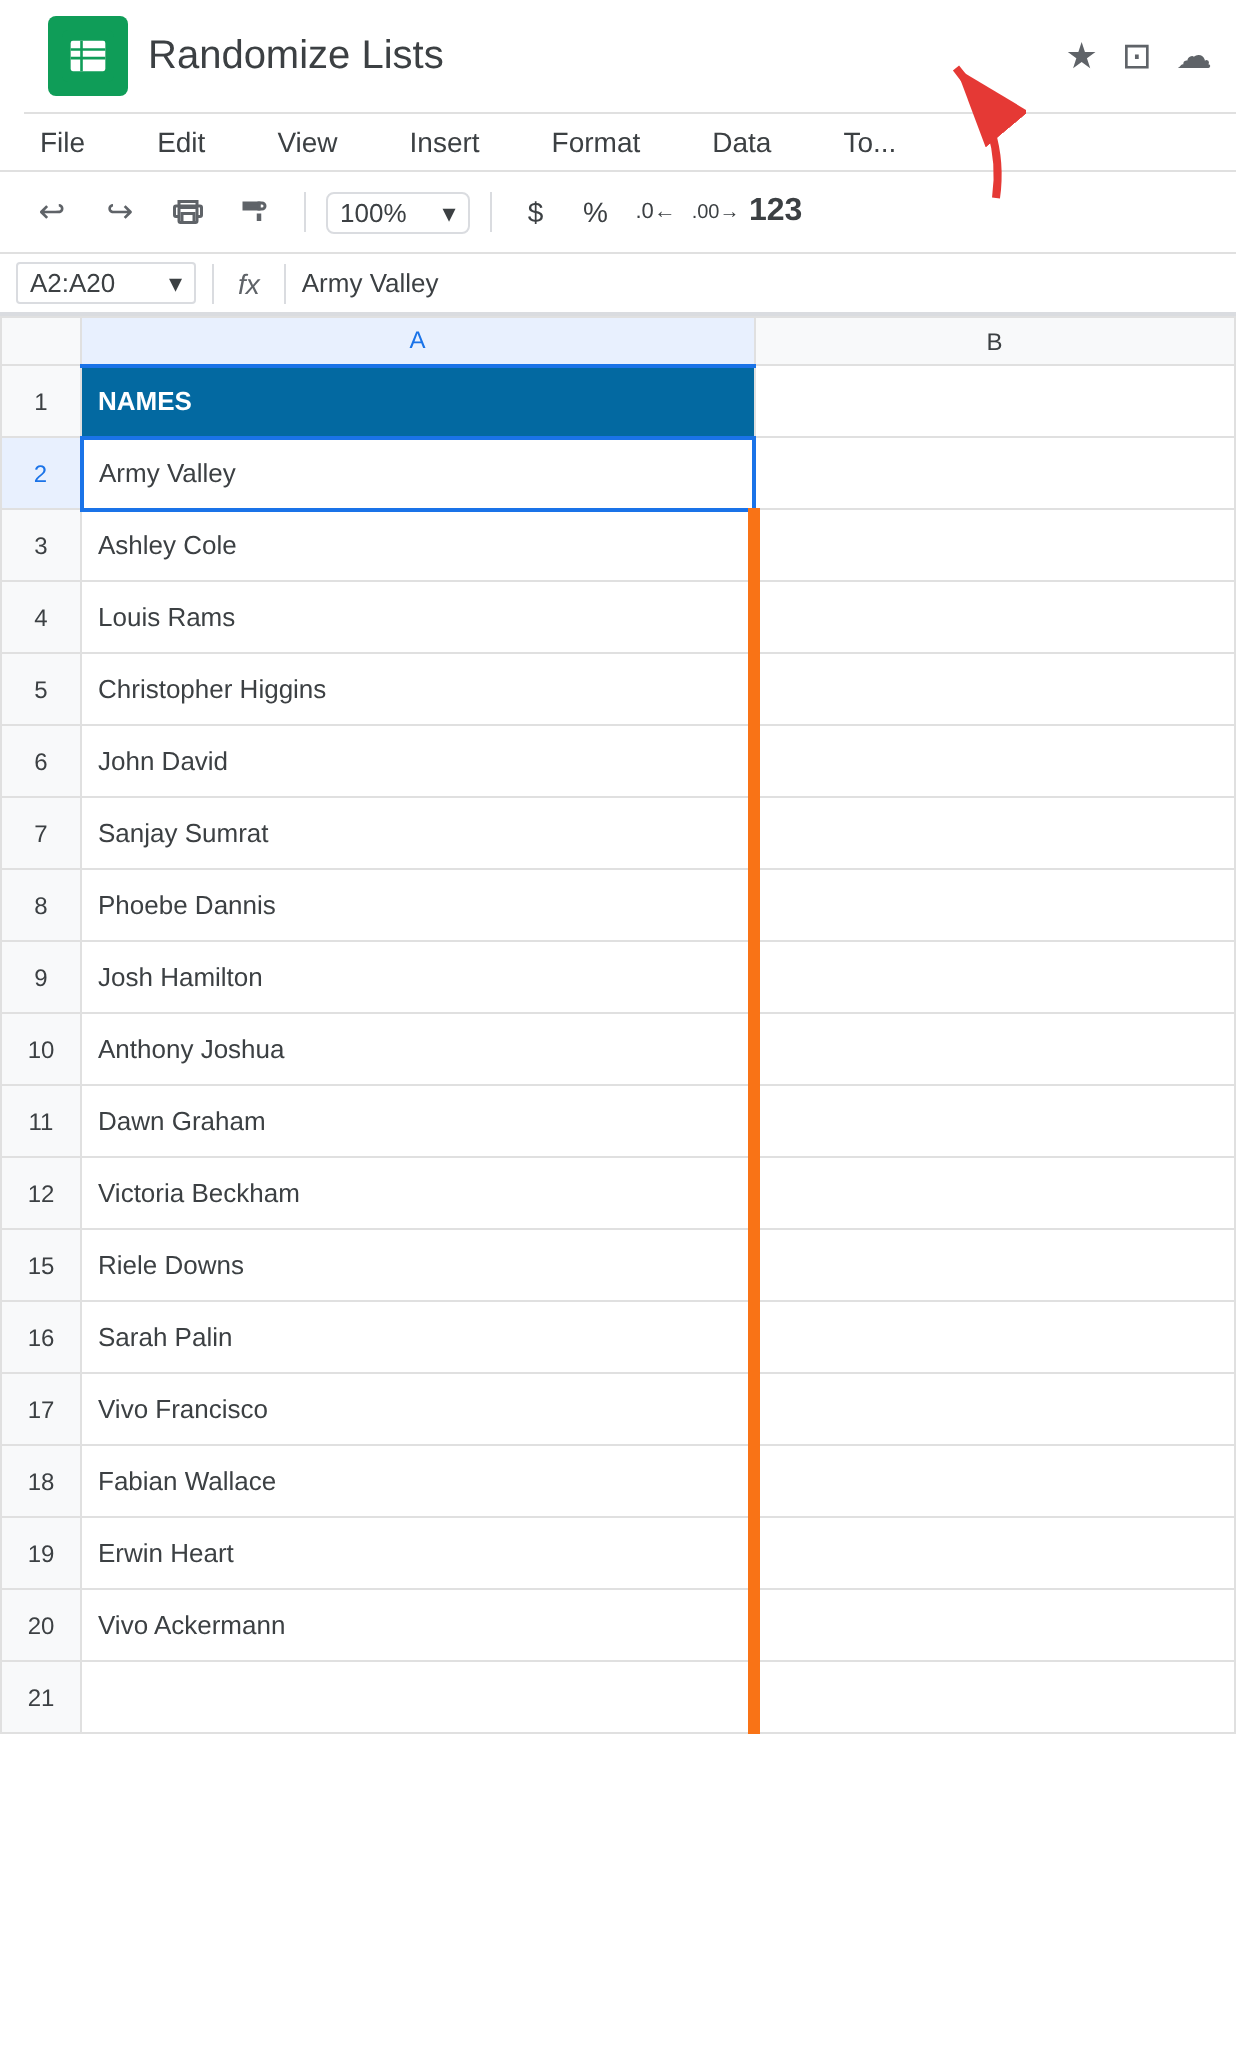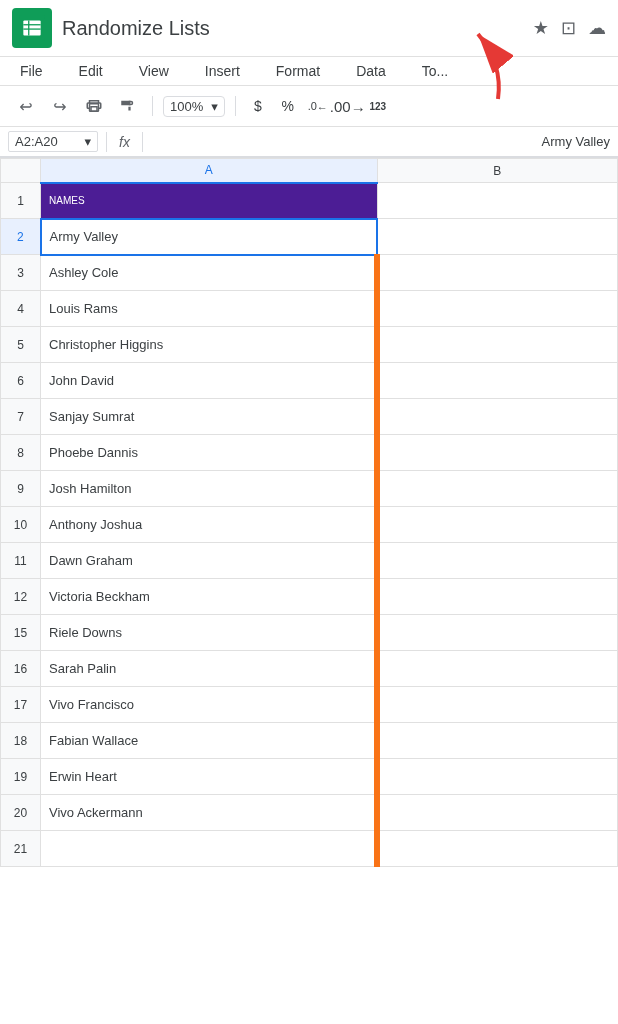--- a/index.html
+++ b/index.html
@@ -11,20 +11,21 @@
       overflow-x: hidden;
     }
 
     
     .title-bar {
       display: flex;
       align-items: center;
       padding: 8px 12px;
       background: #fff;
       border-bottom: 1px solid #e0e0e0;
+      margin-left: 12px;
     }
     .app-icon {
       width: 40px;
       height: 40px;
       background: #0f9d58;
       border-radius: 4px;
       display: flex;
       align-items: center;
       justify-content: center;
       margin-right: 10px;
@@ -89,21 +90,21 @@
       height: 20px;
       background: #dadce0;
       margin: 0 4px;
     }
     .zoom-control {
       display: flex;
       border: 1px solid #dadce0;
       border-radius: 4px;
       padding: 2px 6px;
       font-size: 13px;
-      gap: 8px;
+      gap: 18px;
       cursor: pointer;
     }
     .currency-btn {
       width: 24px;
       height: 24px;
       display: flex;
       align-items: center;
       justify-content: center;
       cursor: pointer;
       font-size: 14px;
@@ -112,21 +113,20 @@
     }
 
     
     .formula-bar {
       display: flex;
       align-items: center;
       padding: 4px 8px;
       background: #fff;
       border-bottom: 2px solid #dadce0;
       gap: 8px;
-      text-align: right;
     }
     .cell-ref {
       min-width: 90px;
       font-size: 13px;
       color: #3c4043;
       border: 1px solid #dadce0;
       padding: 2px 6px;
       border-radius: 2px;
       display: flex;
       align-items: center;
@@ -203,24 +203,24 @@
     }
     tr.data-row td.cell-a {
       min-width: 280px;
     }
     tr.data-row td.cell-b {
       min-width: 200px;
     }
 
     
     tr.header-row td.cell-a {
-      background: #4c1d95;
+      background: #0369a1;
       color: #fff;
-      font-weight: 400;
-      font-size: 10px;
+      font-weight: 700;
+      font-size: 13px;
       border: 1px solid #e0e0e0;
     }
     tr.header-row td.row-num {
       background: #f8f9fa;
     }
 
     
     tr.selected-cell-row td.cell-a {
       border: 2px solid #1a73e8;
       background: #fff;
@@ -283,22 +283,22 @@
   </div>
   <div class="toolbar-sep"></div>
   <div class="zoom-control">
     <span>100%</span>
     <span>▾</span>
   </div>
   <div class="toolbar-sep"></div>
   <div class="currency-btn">$</div>
   <div class="currency-btn">%</div>
   <div class="currency-btn" style="font-size:11px;">.0←</div>
-  <div class="currency-btn" style="font-size:15px;">.00→</div>
-  <div class="currency-btn" style="font-weight:bold;font-size:10px;">123</div>
+  <div class="currency-btn" style="font-size:10px;">.00→</div>
+  <div class="currency-btn" style="font-weight:bold;font-size:16px;">123</div>
 
   <div style="position:absolute; top:-72px; right:105px; pointer-events:none; z-index:999;">
     <svg width="90" height="90" viewBox="0 0 90 90">
       <defs>
         <marker id="arrowhead" markerWidth="10" markerHeight="7" refX="10" refY="3.5" orient="auto">
           <polygon points="0 0, 10 3.5, 0 7" fill="#e53935"></polygon>
         </marker>
       </defs>
       <path d="M 75 85 Q 80 50 55 20" stroke="#e53935" stroke-width="4" fill="none" marker-end="url(#arrowhead)"></path>
     </svg>

